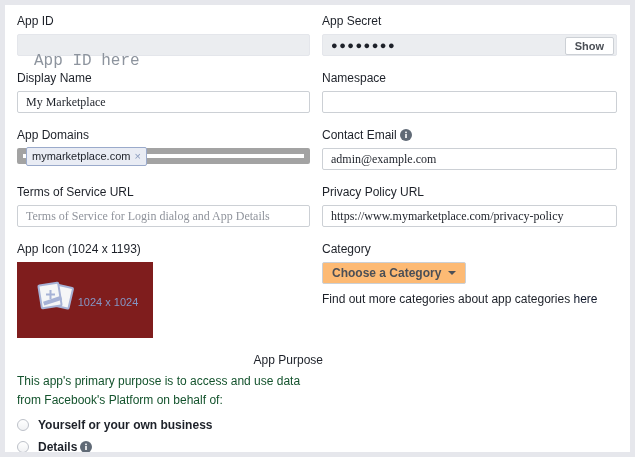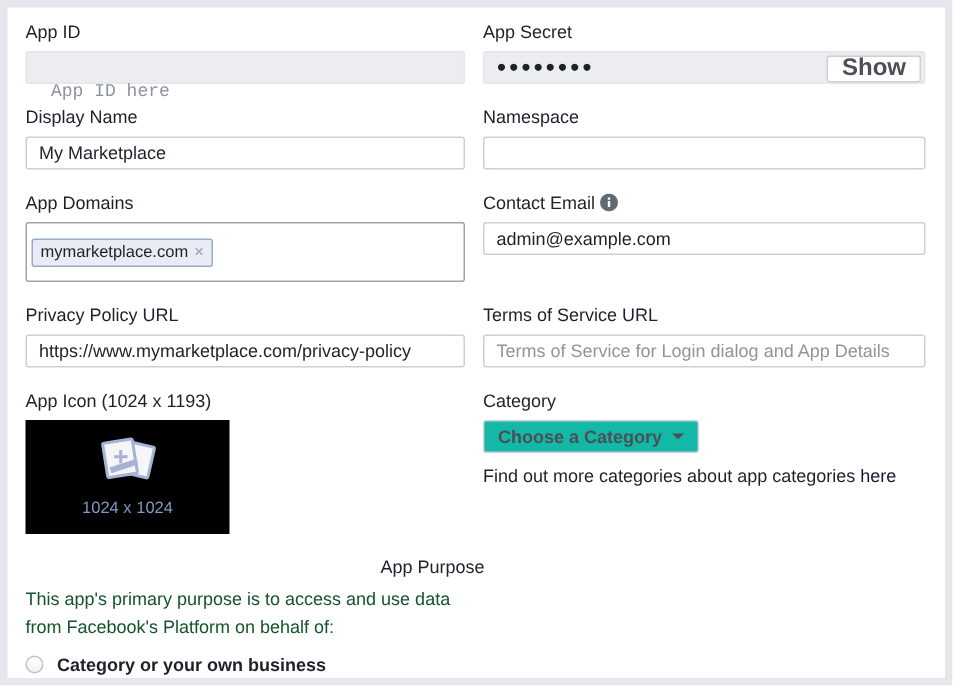--- a/index.html
+++ b/index.html
@@ -30,70 +30,70 @@
     font-size: 12px;
     line-height: 15px;
     margin-bottom: 5px;
   }
   .text-input {
     width: 100%;
     height: 22px;
     border: 1px solid #ccd0d5;
     border-radius: 2px;
     padding: 0 8px;
-    font-family: Liberation Sans, sans-serif;
+    font-family: Liberation Serif, serif;
     font-size: 12px;
     color: #1d2129;
     background: #fff;
   }
   .text-input::placeholder { color: #90949c; opacity: 1; }
   .disabled-field {
     width: 100%;
     height: 22px;
     background: #ebedf0;
     border: 1px solid #e4e6eb;
     border-radius: 2px;
     display: flex;
     align-items: center;
     position: relative;
   }
   .appid-placeholder {
     font-family: "Liberation Mono", monospace;
     color: #8d949e;
-    font-size: 12px;
+    font-size: 16px;
     padding-left: 16px;
     margin-top: 32px;
   }
   .secret-dots {
     font-size: 11px;
     letter-spacing: 1.5px;
     color: #1d2129;
     padding-left: 8px;
     line-height: 22px;
   }
   .show-button {
     position: absolute;
     right: 2px;
     top: 2px;
     height: 18px;
     padding: 0 9px;
     background: #fff;
     border: 1px solid #ccd0d5;
     border-radius: 2px;
     font-family: "Liberation Sans", sans-serif;
-    font-size: 16px;
+    font-size: 11px;
     font-weight: bold;
     color: #4b4f56;
     cursor: pointer;
     line-height: 16px;
   }
   .token-field {
     width: 100%;
-    height: 40px;
-    border: 1px solid #a3a3a3;
+    height: 16px;
+    border: 6px solid #a3a3a3;
     border-radius: 2px;
     background: #fff;
     display: flex;
     align-items: center;
     padding: 0 3px;
   }
   .token {
     display: inline-flex;
     align-items: center;
     gap: 4px;
@@ -111,37 +111,37 @@
     cursor: pointer;
   }
   .info-icon {
     display: inline-block;
     vertical-align: -2px;
     margin-left: 3px;
   }
   .upload-box {
     width: 136px;
     height: 76px;
-    background: #000000;
-    display: flex;
-    flex-direction: column;
+    background: #7f1d1d;
+    display: flex;
+    flex-direction: row;
     align-items: center;
     justify-content: center;
     cursor: pointer;
   }
   .upload-dims {
     color: #8496c4;
     font-size: 11px;
     margin-top: 4px;
   }
   .dropdown-button {
     display: inline-flex;
     align-items: center;
     gap: 7px;
-    background: #14b8a6;
+    background: #fdba74;
     border: 1px solid #ccd0d5;
     border-radius: 2px;
     padding: 3px 9px;
     font-family: "Liberation Sans", sans-serif;
     font-size: 12px;
     font-weight: bold;
     color: #4b4f56;
     cursor: pointer;
     margin-bottom: 7px;
   }
@@ -220,26 +220,26 @@
     <div class="field-group">
       <label class="field-label"><span>Contact Email</span><svg class="info-icon" width="12" height="12" viewBox="0 0 12 12">
             <circle cx="6" cy="6" r="6" fill="#606a76"></circle>
             <rect x="5.2" y="5" width="1.6" height="4" fill="#fff"></rect>
             <rect x="5.2" y="2.6" width="1.6" height="1.6" fill="#fff"></rect>
           </svg></label>
       <input class="text-input" type="text" value="admin@example.com" style="">
     </div>
 
     <div class="field-group">
+      <label class="field-label">Terms of Service URL</label>
+      <input class="text-input" type="text" placeholder="Terms of Service for Login dialog and App Details" style="">
+    </div>
+    <div class="field-group">
       <label class="field-label">Privacy Policy URL</label>
       <input class="text-input" type="text" value="https://www.mymarketplace.com/privacy-policy" style="">
-    </div>
-    <div class="field-group">
-      <label class="field-label">Terms of Service URL</label>
-      <input class="text-input" type="text" placeholder="Terms of Service for Login dialog and App Details" style="">
     </div>
 
     <div>
       <div class="field-group">
         <label class="field-label">App Icon (1024 x 1193)</label>
         <div class="upload-box">
           <svg width="46" height="38" viewBox="0 0 46 38">
             <g fill="#f5f6f7" stroke="#a6b2d6" stroke-width="2">
               <rect x="21" y="5" width="18" height="21" rx="1" transform="rotate(13 30 15.5)"></rect>
               <rect x="8" y="3" width="20" height="23" rx="1" transform="rotate(-9 18 14.5)"></rect>
@@ -249,25 +249,25 @@
           </svg>
           <div class="upload-dims">1024 x 1024</div>
         </div>
       </div>
 
       <div class="purpose-section">
         <div class="field-label" style="margin-bottom:0;text-align:right;">App Purpose</div>
         <div class="purpose-desc">This app's primary purpose is to access and use data from Facebook's Platform on behalf of:</div>
         <div class="radio-row">
           <span class="radio-circle"></span>
-          <span class="radio-label">Category or your own business</span>
+          <span class="radio-label">Yourself or your own business</span>
         </div>
         <div class="radio-row">
           <span class="radio-circle"></span>
-          <span class="radio-label"><span>Purpose</span><svg class="info-icon" width="12" height="12" viewBox="0 0 12 12">
+          <span class="radio-label"><span>Details</span><svg class="info-icon" width="12" height="12" viewBox="0 0 12 12">
                 <circle cx="6" cy="6" r="6" fill="#606a76"></circle>
                 <rect x="5.2" y="5" width="1.6" height="4" fill="#fff"></rect>
                 <rect x="5.2" y="2.6" width="1.6" height="1.6" fill="#fff"></rect>
               </svg></span>
         </div>
 
       </div>
     </div>
 
     <div>

